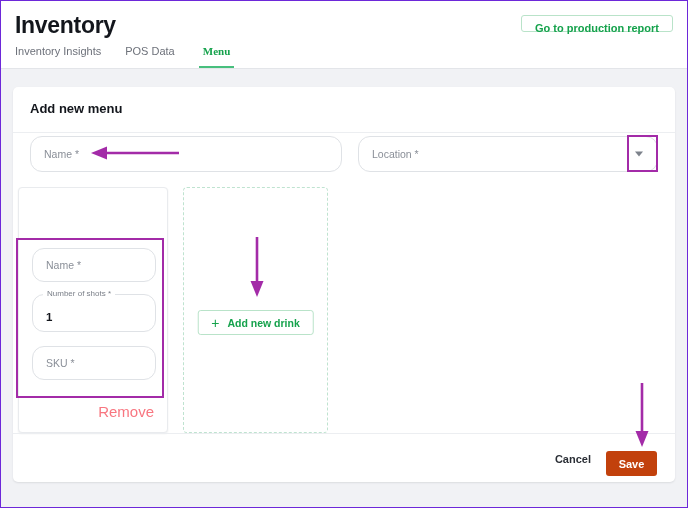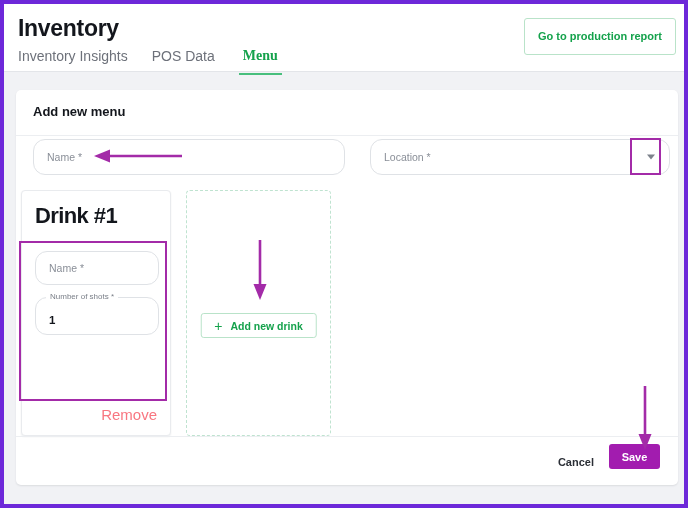--- a/index.html
+++ b/index.html
@@ -12,21 +12,21 @@
     font-family: "Liberation Sans", sans-serif;
     background: #ffffff;
     overflow: hidden;
   }
   .page {
     position: relative;
     width: 688px;
     height: 508px;
     background: #f1f2f5;
     box-sizing: border-box;
-    border: 4px solid #6d28d9;
+    border: 1px solid #6d28d9;
     overflow: hidden;
   }
 
   
   .header {
     position: absolute;
     left: 0; top: 0;
     width: 686px;
     height: 68px;
     background: #ffffff;
@@ -36,41 +36,41 @@
     position: absolute;
     left: 14px; top: 11px;
     font-size: 23px;
     font-weight: bold;
     color: #13161c;
     letter-spacing: -0.3px;
   }
   .prod-report-btn {
     position: absolute;
     right: 14px; top: 14px;
-    height: 37px;
+    height: 17px;
     padding: 0 13px;
     border: 1px solid #b9e3c9;
     border-radius: 3px;
     background: #ffffff;
     color: #15a24c;
     font-size: 11px;
     font-weight: bold;
     font-family: "Liberation Sans", sans-serif;
     line-height: 25px;
     cursor: pointer;
     white-space: nowrap;
   }
   .tabs {
     position: absolute;
     left: 14px; top: 44px;
     display: flex;
     align-items: flex-start;
   }
   .tab {
-    font-size: 14px;
+    font-size: 11px;
     color: #6d717a;
     padding: 0 0 9px 0;
     margin-right: 24px;
     border-bottom: 2px solid transparent;
     cursor: pointer;
     white-space: nowrap;
   }
   .tab.active {
     color: #15a24c;
     font-weight: bold;
@@ -153,21 +153,21 @@
     right: 14px;
     top: 50%;
     transform: translateY(-50%);
     width: 0; height: 0;
     border-left: 4px solid transparent;
     border-right: 4px solid transparent;
     border-top: 5px solid #7d828b;
   }
 
   #menu-name-field  { left: 17px;  top: 49px; width: 312px; height: 36px; }
-  #location-field   { left: 354px; top: 49px; width: 300px; height: 36px; padding-left: 18px; }
+  #location-field   { left: 345px; top: 49px; width: 300px; height: 36px; padding-left: 18px; }
 
   
   .drink-card {
     position: absolute;
     left: 5px; top: 100px;
     width: 150px;
     height: 246px;
     background: #ffffff;
     border: 1px solid #e9ebee;
     border-radius: 4px;
@@ -247,24 +247,24 @@
     border: none;
     font-size: 11px;
     font-weight: bold;
     color: #2b2f36;
     font-family: "Liberation Sans", sans-serif;
     cursor: pointer;
     padding: 6px 4px;
   }
   .save-btn {
     position: absolute;
-    right: 18px; bottom: 16px;
+    right: 18px; bottom: 6px;
     width: 51px;
     height: 25px;
-    background: #a21caf;
+    background: #c2410c;
     border: none;
     border-radius: 3px;
     color: #ffffff;
     font-size: 11px;
     font-weight: bold;
     font-family: "Liberation Sans", sans-serif;
     cursor: pointer;
   }
 
   
@@ -303,32 +303,34 @@
     <div class="field" id="menu-name-field">
       <span class="field-placeholder">Name *</span>
     </div>
 
     <div class="field" id="location-field">
       <span class="field-placeholder">Location *</span>
       <span class="select-arrow"></span>
     </div>
 
     <div class="drink-card">
-      <div class="drink-heading">Drink #1</div>
 
       <div class="drink-fields">
         <div class="field" id="drink-name-field">
           <span class="field-placeholder">Name *</span>
         </div>
 
         <div class="field" id="drink-shots-field">
           <span class="notch-label">Number of shots *</span>
           <span class="field-value">1</span>
         </div>
 
+        <div class="field" id="drink-sku-field">
+          <span class="field-placeholder">SKU *</span>
+        </div>
       </div>
 
       <div class="remove-link">Remove</div>
     </div>
 
     <div class="add-drink-card">
       <button class="add-drink-btn">
         <span class="plus-icon">+</span>
         <span>Add new drink</span>
       </button>

